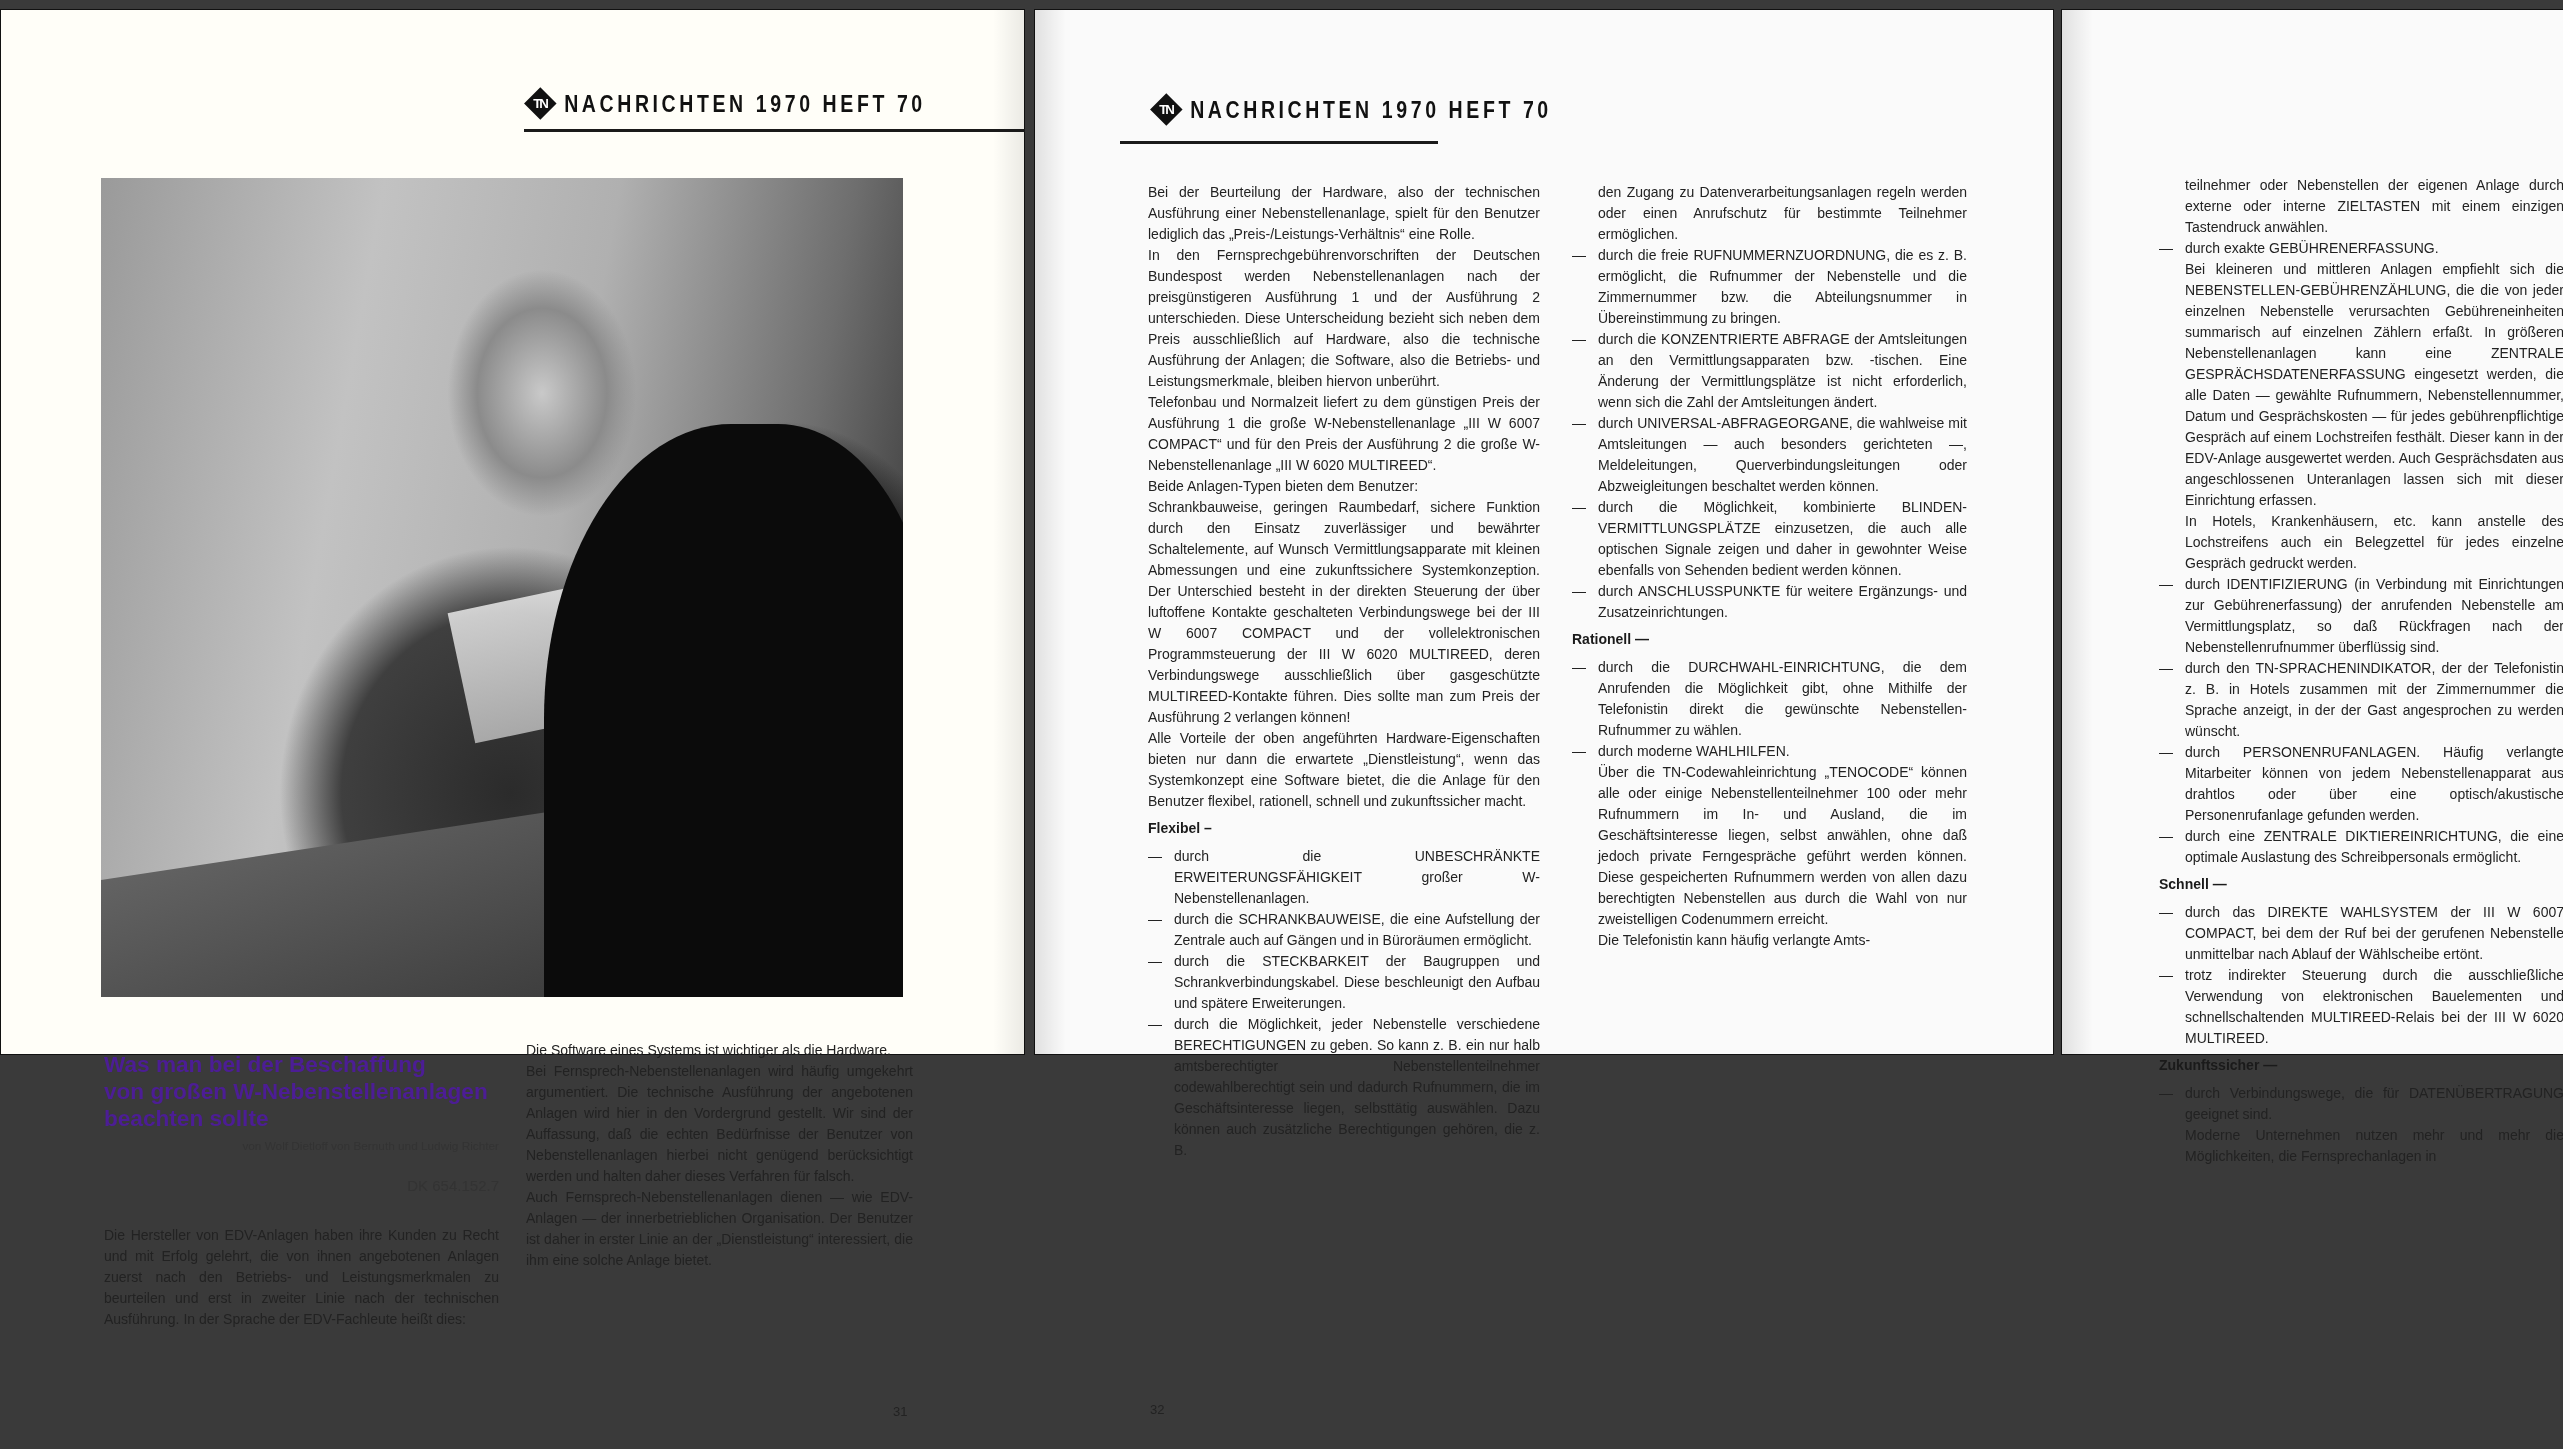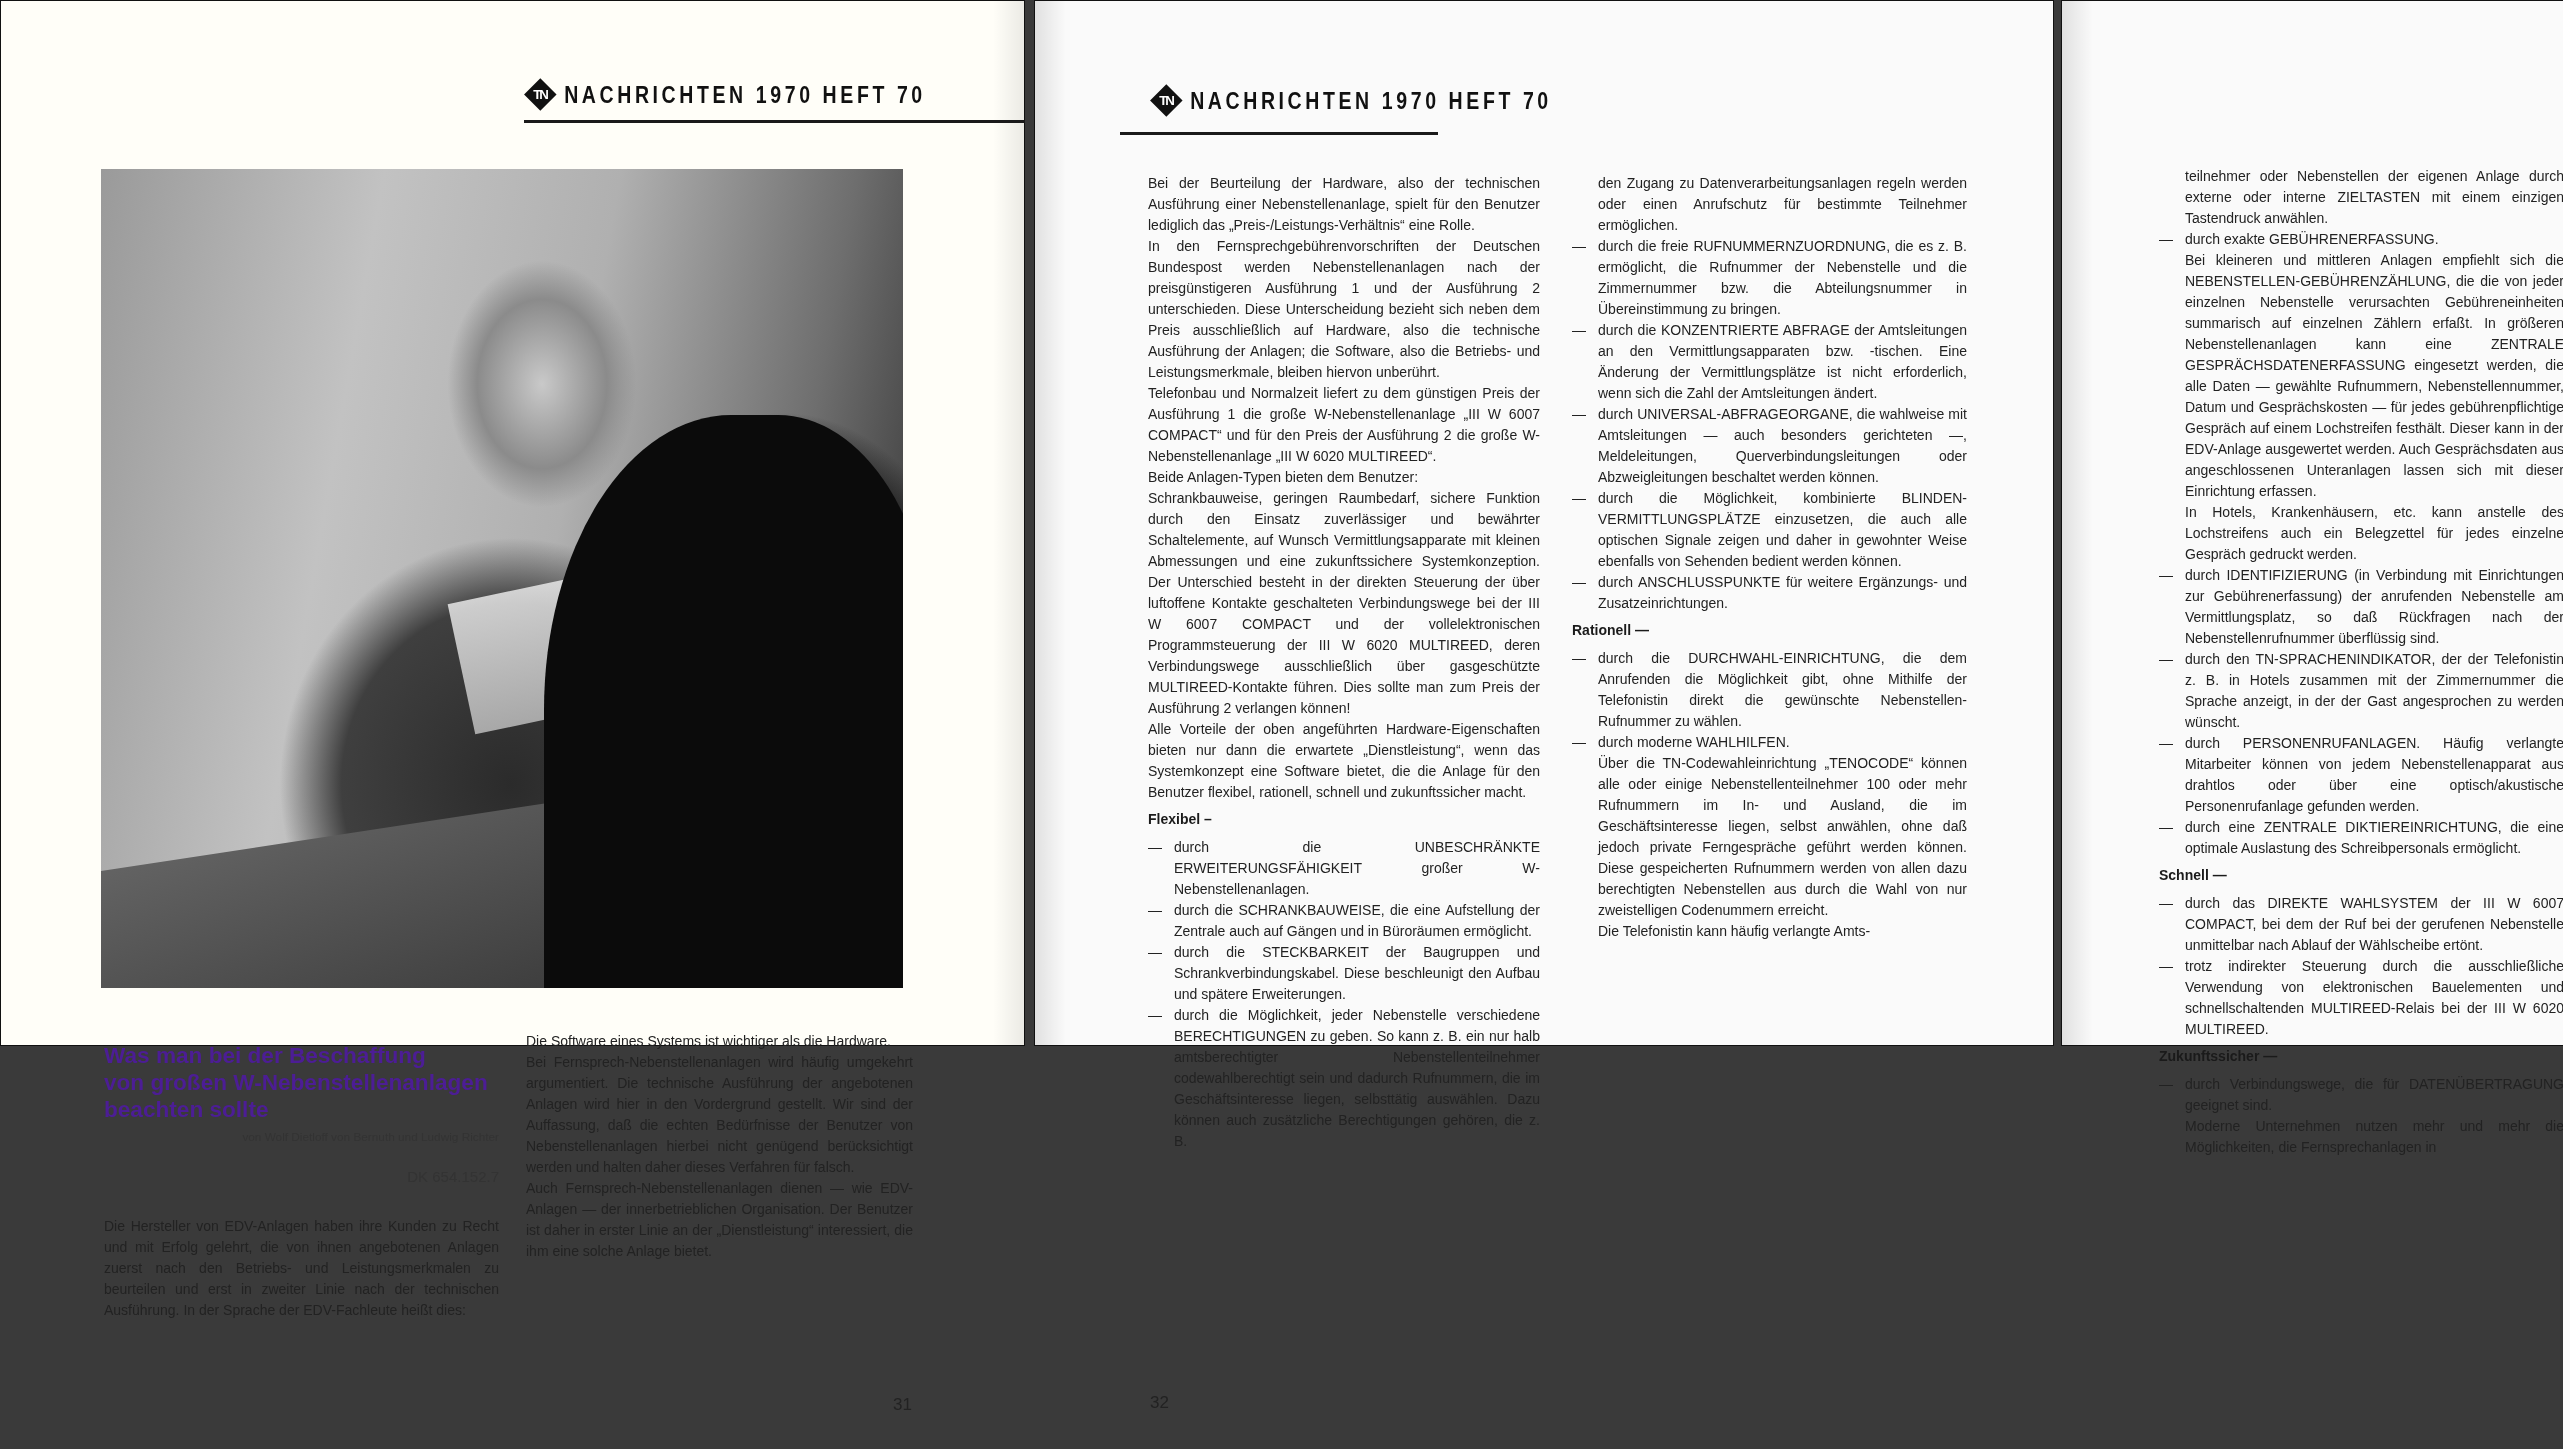--- a/index.html
+++ b/index.html
@@ -3,21 +3,21 @@
 <meta charset="utf-8">
 <style>
   html, body { margin: 0; padding: 0; }
   body {
     width: 3097px; height: 1449px; position: relative; overflow: hidden;
     background: #3a3a3a;
     font-family: "Liberation Sans", sans-serif;
     color: #1e1e1e;
   }
   .page {
-    position: absolute; top: 0; height: 1046px;
+    position: absolute; top: 9px; height: 1046px;
     background: #fdfdfb; box-sizing: border-box;
     border: 1.5px solid #111;
   }
   #page31 { left: 0; width: 1025px; background: #fffef8; }
   #page32 { left: 1034px; width: 1020px; background: #fafafa; }
   #page33 { left: 2061px; width: 1034px; background: #fafafa; }
   .spine-shadow-r { position:absolute; top:0; right:0; width:31px; height:100%;
     background: linear-gradient(to right, rgba(0,0,0,0), rgba(0,0,0,0.08)); }
   .spine-shadow-l { position:absolute; top:0; left:0; width:31px; height:100%;
     background: linear-gradient(to left, rgba(0,0,0,0), rgba(0,0,0,0.10)); }
@@ -53,21 +53,21 @@
   .dk { position: absolute; font-size: 15px; color: #333; text-align: right; }
 
   .col { position: absolute; font-size: 14px; line-height: 21px; color: #222;
     text-align: justify; hyphens: manual; }
   .col p { margin: 0; }
   .col .sect { font-weight: bold; margin-top: 6px; margin-bottom: 7.2px; color: #1a1a1a; }
   .col .item { position: relative; padding-left: 26px; }
   .col .item .dash { position: absolute; left: 0; top: 0; }
   .col .indent { padding-left: 26px; }
 
-  .pageno { position: absolute; font-size: 17px; color: #222; }
+  .pageno { position: absolute; font-size: 13px; color: #222; }
 </style>
 </head>
 <body>
 
 <div class="page" id="page31">
   <div class="spine-shadow-r"></div>
   <div class="header" style="left:523px; top:77px;">
     <div class="logo">
       <div class="diamond"></div>
         <div class="tn">TN</div>

